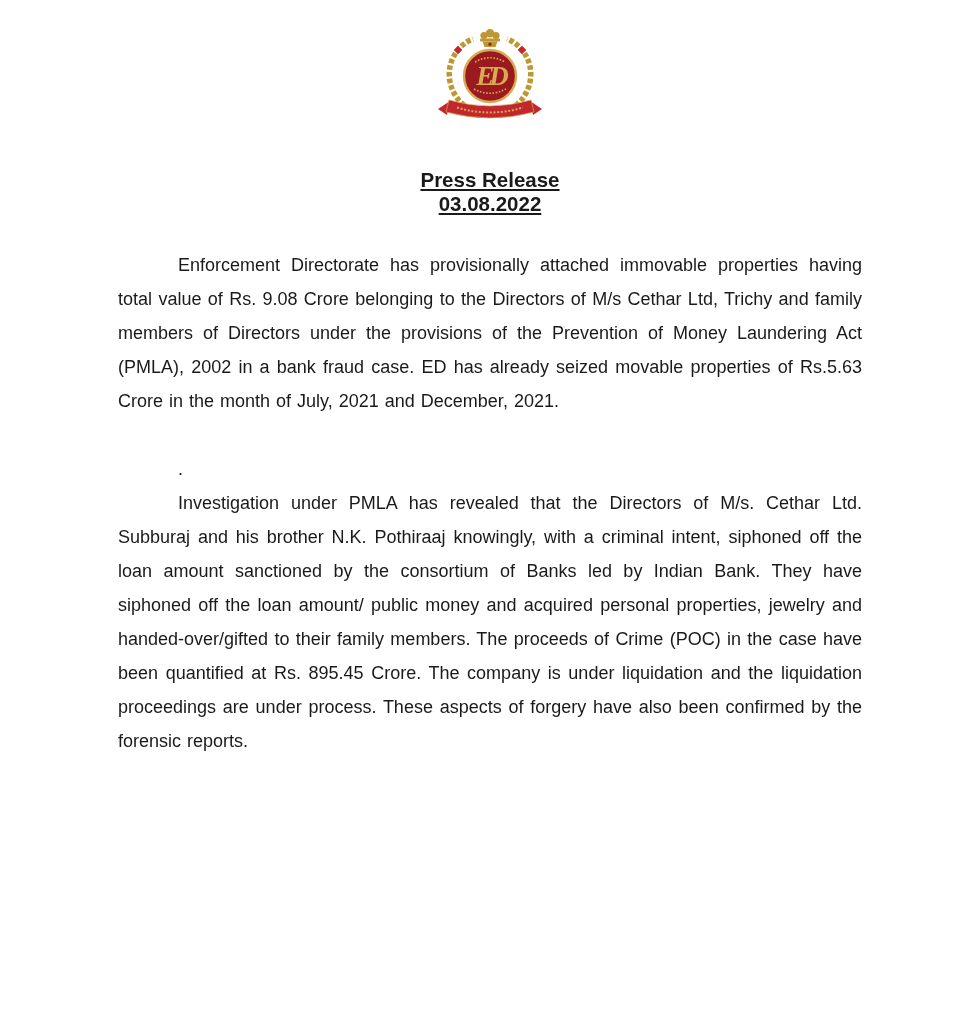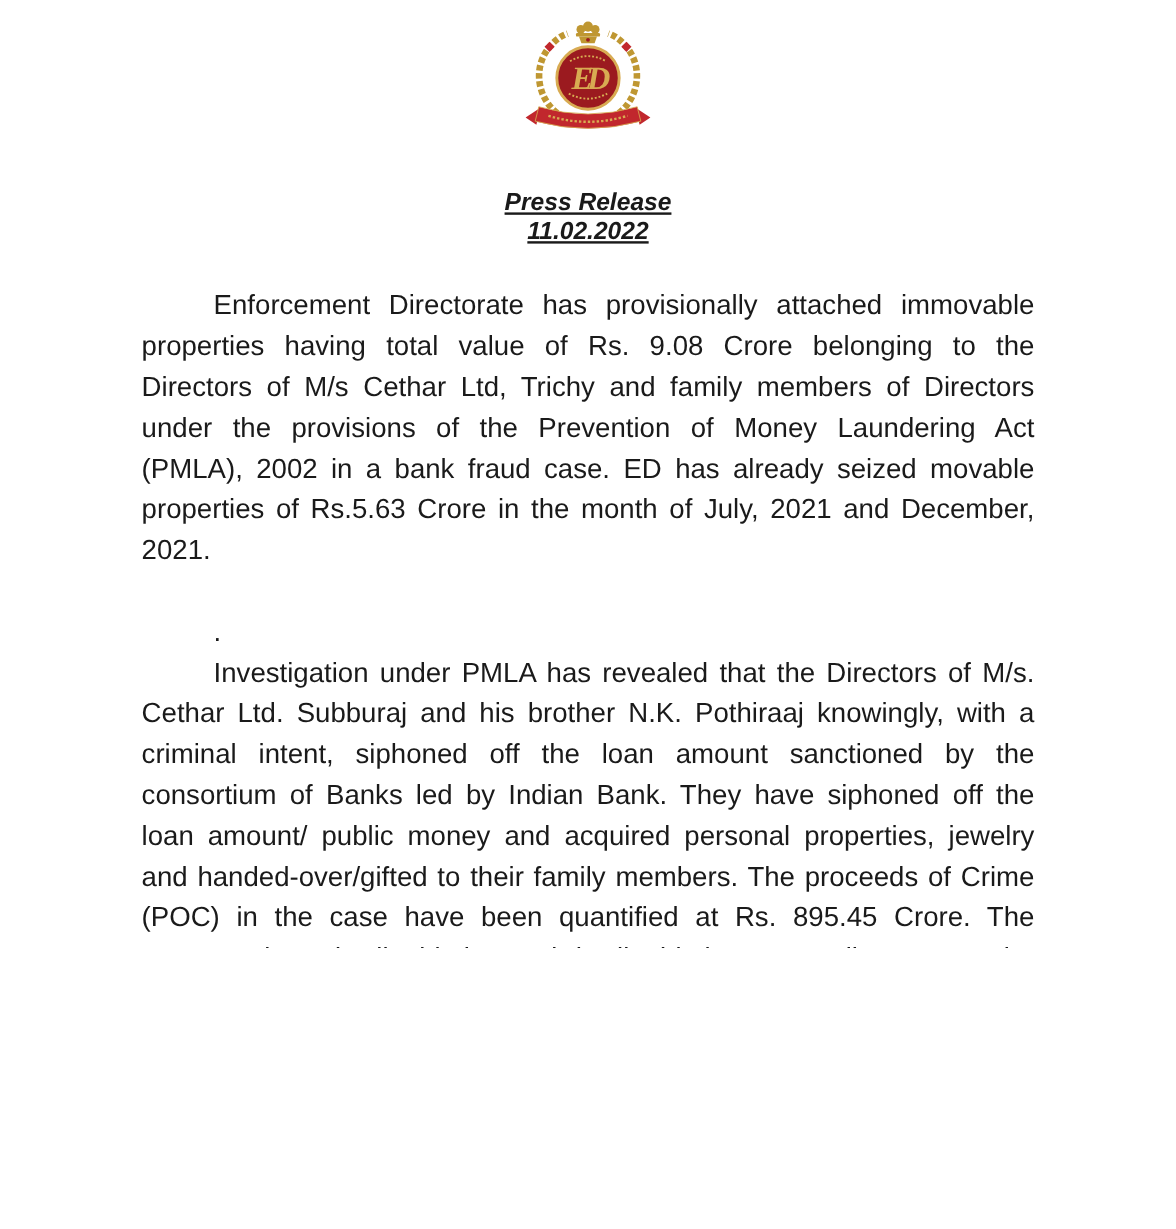--- a/index.html
+++ b/index.html
@@ -1,51 +1,50 @@
 <!DOCTYPE html>
 <html style="--page-bg: #ffffff; --text-color: #1a1a1a; --emblem-red: #9b1a1f; --ribbon-red: #c1272d; --emblem-gold: #bf9732; --emblem-gold-light: #d8ab52;"><head>
 <meta charset="utf-8">
 <style>
   * { margin: 0; padding: 0; box-sizing: border-box; }
   html, body { background: #ffffff; }
   .page {
     width: 980px;
     height: 790px;
-    margin: 0 auto;
+    margin: 11px auto;
     background: var(--page-bg, #ffffff);
     font-family: "Liberation Sans", sans-serif;
     color: var(--text-color, #1a1a1a);
     overflow: hidden;
     position: relative;
   }
   .logo-wrap {
     width: 106px;
     height: 92px;
     margin: 16px auto 0 auto;
   }
   .logo-wrap svg { display: block; width: 106px; height: 92px; }
 
   .title-block {
     text-align: center;
     margin-top: 49px;
     line-height: 23.5px;
-    font-style: italic;
   }
   .doc-title, .doc-date {
     font-size: 20.5px;
     font-weight: bold;
     text-decoration: underline;
     color: var(--text-color, #1a1a1a);
   }
 
   .content {
     padding: 33px 118px 0 118px;
   }
   .para {
-    font-size: 23px;
+    font-size: 18px;
     line-height: 34px;
     text-align: justify;
     text-indent: 60px;
     word-spacing: 1px;
     margin: 0;
   }
   .para-gap { margin-bottom: 34px; }
   .para-dot { text-align: left; }
   .para-single { text-align: left; }
 
@@ -107,21 +106,21 @@
         <polygon points="13,74 1,82 10,88" class="em-ribbon"></polygon>
         <polygon points="93,74 105,82 96,88" class="em-ribbon"></polygon>
         <path d="M12,73 Q53,85 94,73 L97,85 Q53,97 9,85 Z" class="em-ribbon" stroke="var(--emblem-gold-light, #d8ab52)" stroke-width="0.7"></path>
         <path d="M20,80.5 Q53,90.5 86,80.5" class="em-goldl-s" stroke-width="2" stroke-dasharray="2 1.7"></path>
       </g>
     </svg>
   </div>
 
   <div class="title-block">
     <div class="doc-title">Press Release</div>
-    <div class="doc-date">11.02.2022</div>
+    <div class="doc-date">03.08.2022</div>
   </div>
 
   <div class="content">
     <p class="para para-gap">Enforcement Directorate has provisionally attached immovable properties having total value of Rs. 9.08 Crore belonging to the Directors of M/s Cethar Ltd, Trichy and family members of Directors under the provisions of the Prevention of Money Laundering Act (PMLA), 2002 in a bank fraud case. ED has already seized movable properties of Rs.5.63 Crore in the month of July, 2021 and December, 2021.</p>
     <p class="para para-dot">.</p>
     <p class="para para-gap">Investigation under PMLA has revealed that the Directors of M/s. Cethar Ltd. Subburaj and his brother N.K. Pothiraaj knowingly, with a criminal intent, siphoned off the loan amount sanctioned by the consortium of Banks led by Indian Bank. They have siphoned off the loan amount/ public money and acquired personal properties, jewelry and handed-over/gifted to their family members. The proceeds of Crime (POC) in the case have been quantified at Rs. 895.45 Crore. The company is under liquidation and the liquidation proceedings are under process. These aspects of forgery have also been confirmed by the forensic reports.</p>
     <div class="end-marker">***</div>
   </div>
 
 </div>

